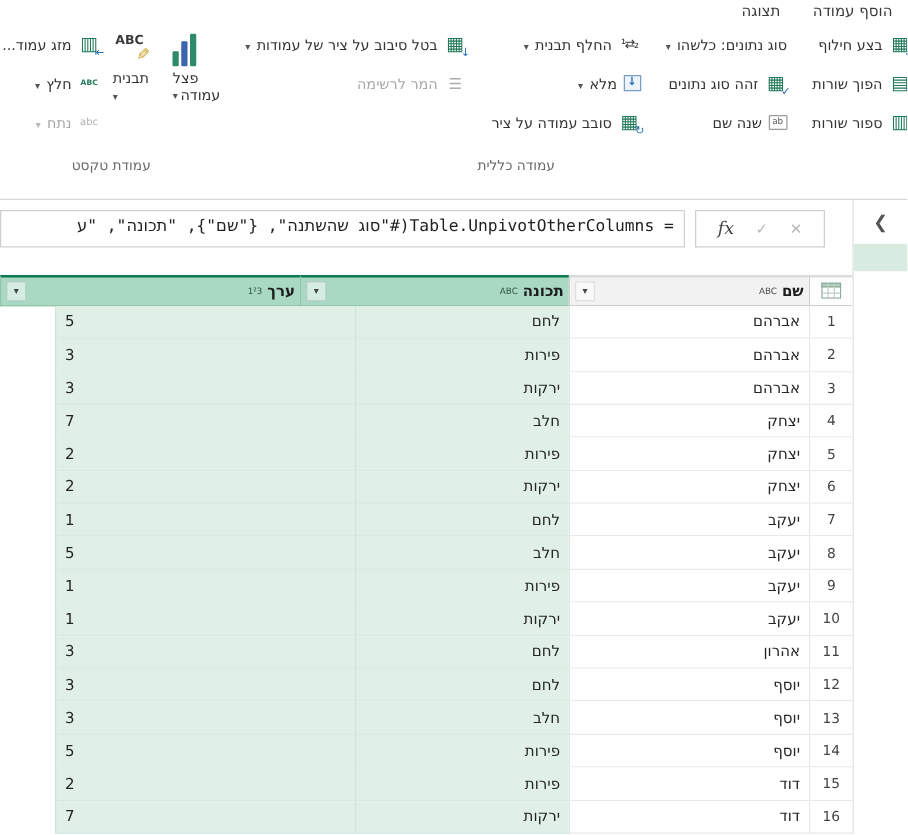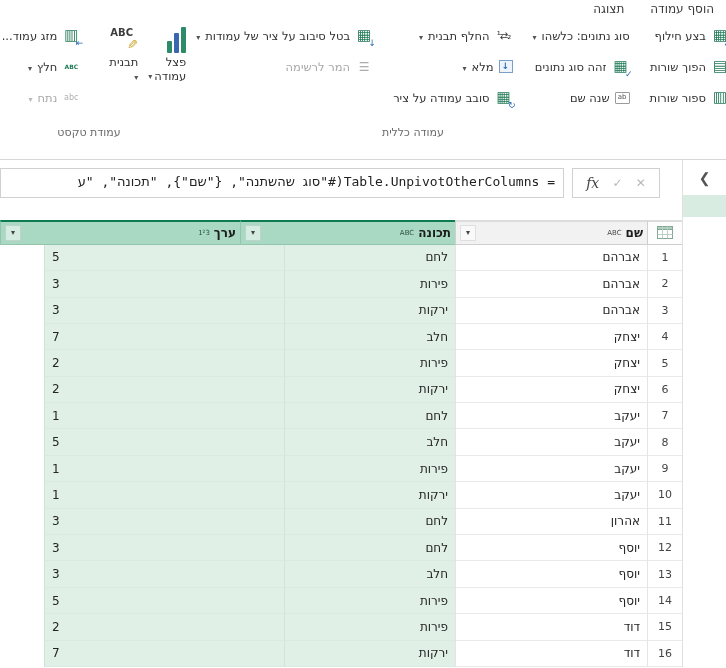--- a/index.html
+++ b/index.html
@@ -20,21 +20,21 @@
   .stack { display: flex; flex-direction: column; padding: 3px 6px 0 6px; }
   .sbtn { display: flex; align-items: center; height: 31px; padding: 0 4px; gap: 5px; white-space: nowrap; cursor: default; }
   .sbtn .lbl { color: #333; }
   .caret::before { content: "▾"; font-size: 8px; color: #555; }
   .disabled .lbl { color: #a8a8a8; text-align: right; }
   .disabled .caret::before { color: #b8b8b8; }
   .glabel { height: 17px; text-align: center; font-size: 11px; color: #6a6a6a; line-height: 15px; white-space: nowrap; }
   .vsep { width: 1px; background: #e3e3e3; margin: 6px 0 4px 0; }
   .grp-table { margin-right: -13px; }
 
-  .bigbtn { width: 48px; display: flex; flex-direction: column; align-items: flex-start; padding-top: 4px; cursor: default; }
+  .bigbtn { width: 48px; display: flex; flex-direction: column; align-items: flex-end; padding-top: 4px; cursor: default; }
   .bigbtn .lbl { margin-top: 3px; line-height: 13px; color: #333; }
   .lbl2 { display: flex; align-items: center; gap: 2px; line-height: 13px; color: #333; }
 
   
   .ic { position: relative; width: 18px; height: 18px; flex: none; display: flex; align-items: center; justify-content: center; direction: ltr; }
   .ic::before { line-height: 1; }
   .ic::after { position: absolute; right: -3px; bottom: -3px; font-size: 9px; color: #2b6fb5; line-height: 1; }
   .i-transpose::before { content: "▦"; color: #217a57; font-size: 15px; }
   .i-transpose::after { content: "⇄"; }
   .i-reverse::before { content: "▤"; color: #217a57; font-size: 15px; }
@@ -73,21 +73,21 @@
 
   
   .main { display: flex; height: 507px; }
   .side-strip { width: 44px; flex: none; border-left: 1px solid #e0e0e0; display: flex; flex-direction: column; align-items: center; padding-top: 10px; background: #fff; }
   .strip-chevron { font-size: 14px; color: #555; height: 20px; cursor: pointer; }
   .strip-highlight { width: 100%; height: 22px; background: #d9ece2; margin-top: 5px; }
   .content-col { width: 682px; display: flex; flex-direction: column; }
 
   
   .formula-row { display: flex; margin: 8px 22px 0 0; gap: 8px; height: 30px; }
-  .fx-box { width: 88px; flex: none; border: 1px solid #d0d0d0; background: #fff; display: flex; align-items: center; justify-content: space-evenly; direction: ltr; }
+  .fx-box { width: 104px; flex: none; border: 1px solid #d0d0d0; background: #fff; display: flex; align-items: center; justify-content: space-evenly; direction: ltr; }
   .fx-sym { font-family: "DejaVu Serif", serif; font-style: italic; font-size: 14px; color: #444; cursor: pointer; }
   .fb-commit, .fb-cancel { color: #b8b8b8; font-size: 12px; cursor: default; }
   .formula-input { flex: 1; border: 1px solid #d0d0d0; background: #fff; padding: 5px 8px 0 8px; font-family: "DejaVu Sans Mono", "DejaVu Sans", monospace; font-size: 13px; color: #222; white-space: nowrap; overflow: hidden; direction: rtl; text-align: right; }
 
   
   .grid-wrap { margin-top: 22px; }
   .grid { width: 682px; }
   .ghead { display: flex; height: 25px; }
   .hcell { display: flex; align-items: center; justify-content: space-between; padding: 0 4px; background: #f2f2f2; border-top: 2px solid #dcdcdc; border-left: 1px solid #cfcfcf; border-bottom: 1px solid #cfcfcf; cursor: default; }
   .hcell.sel { background: #a9d8c3; border-top: 2px solid #0f7b51; border-left-color: #93c5ad; border-bottom-color: #93c5ad; }

